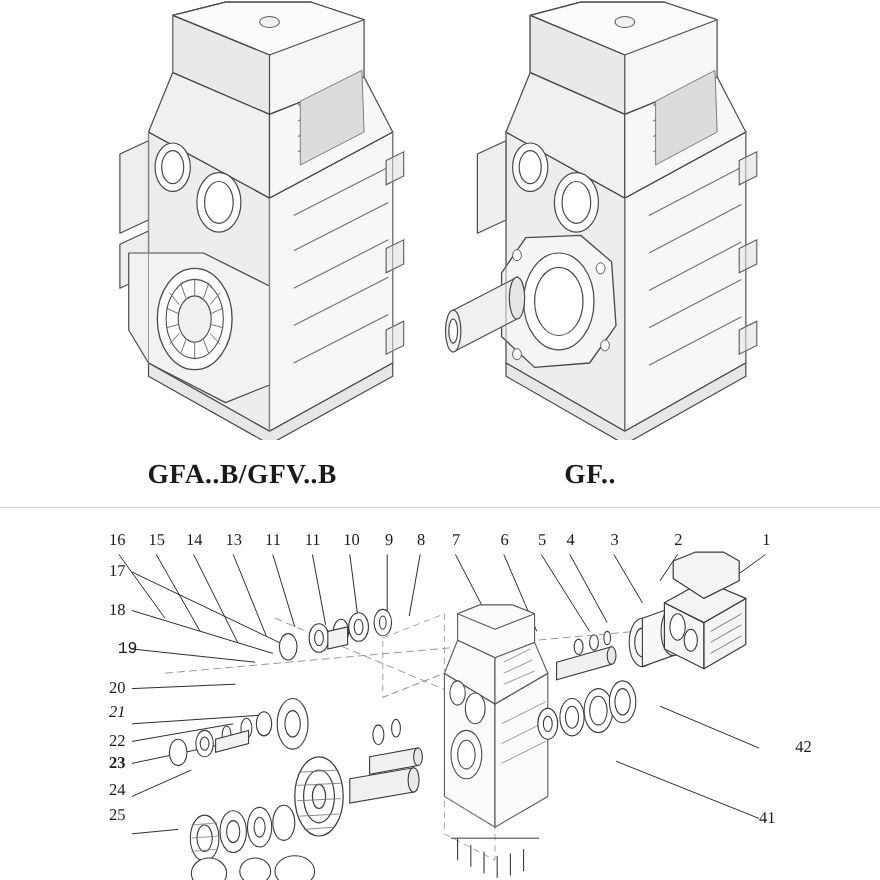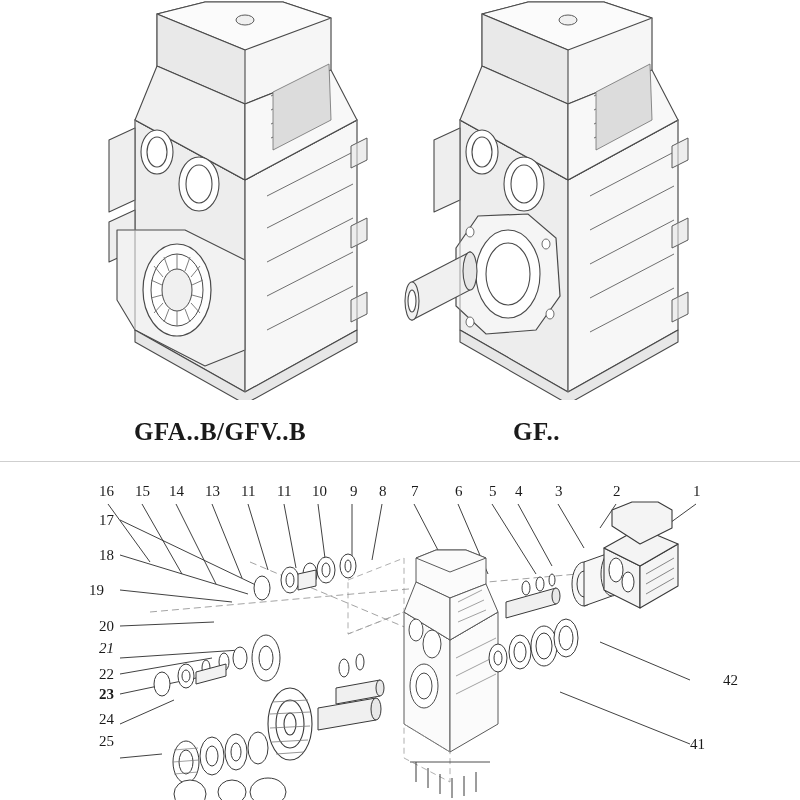--- a/index.html
+++ b/index.html
@@ -475,21 +475,21 @@
     <div class="callout" style="left:411px; top:22px;">7</div>
     <div class="callout" style="left:455px; top:22px;">6</div>
     <div class="callout" style="left:489px; top:22px;">5</div>
     <div class="callout" style="left:515px; top:22px;">4</div>
     <div class="callout" style="left:555px; top:22px;">3</div>
     <div class="callout" style="left:613px; top:22px;">2</div>
     <div class="callout" style="left:693px; top:22px;">1</div>
 
     <div class="callout" style="left:99px; top:51px;">17</div>
     <div class="callout" style="left:99px; top:86px;">18</div>
-    <div class="callout" style="left:89px; top:121px;">19</div>
+    <div class="callout" style="left:107px; top:121px;font-family:Liberation Mono, monospace;">19</div>
     <div class="callout" style="left:99px; top:157px;">20</div>
     <div class="callout" style="left:99px; top:179px;font-style:italic;">21</div>
     <div class="callout" style="left:99px; top:205px;">22</div>
     <div class="callout" style="left:99px; top:225px;font-weight:bold;">23</div>
     <div class="callout" style="left:99px; top:250px;text-align:center;">24</div>
     <div class="callout" style="left:99px; top:272px;">25</div>
 
     <div class="callout" style="left:690px; top:211px;margin-left:33px;">42</div>
     <div class="callout" style="left:690px; top:275px;">41</div>
   </div>

